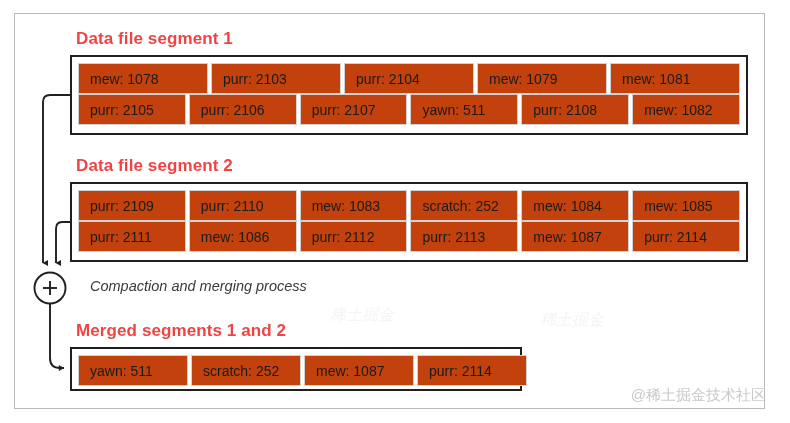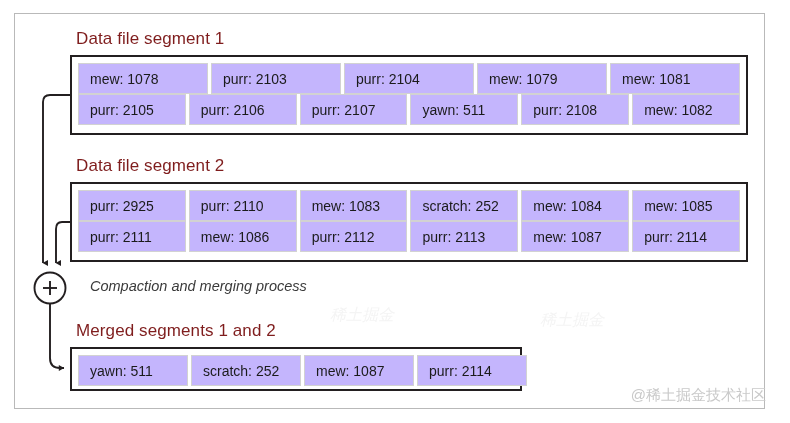--- a/index.html
+++ b/index.html
@@ -26,22 +26,22 @@
     width: 751px;
     height: 396px;
     border: 1px solid #b9b9b9;
     box-sizing: border-box;
     background: #ffffff;
   }
   
   .section-title {
     position: absolute;
     font-size: 17px;
-    color: #7f1d1d;
-    font-weight: 400;
+    color: #ef4444;
+    font-weight: 700;
     letter-spacing: .1px;
     white-space: nowrap;
   }
   #title-seg1 { left: 76px; top: 29px; }
   #title-seg2 { left: 76px; top: 156px; }
   #title-merged { left: 76px; top: 321px; text-align: center; }
 
   
   .seg-box {
     position: absolute;
@@ -62,21 +62,21 @@
 
   .cell {
     flex: 1 1 0;
     border: 1px solid #d2d2d2;
     box-sizing: border-box;
     display: flex;
     align-items: center;
     padding-left: 11px;
     font-size: 14px;
     color: #1b1b1b;
-    background: #c4b5fd;
+    background: #c2410c;
     white-space: nowrap;
     overflow: hidden;
   }
   .cell + .cell { margin-left: 3px; }
 
   #box-merged .cell { flex: 0 0 110px; }
 
   
   .process-label {
     position: absolute;
@@ -145,21 +145,21 @@
       <div class="cell">yawn: 511</div>
       <div class="cell">purr: 2108</div>
       <div class="cell">mew: 1082</div>
     </div>
   </div>
 
   <div class="section-title" id="title-seg2">Data file segment 2</div>
 
   <div class="seg-box" id="box-seg2">
     <div class="seg-row">
-      <div class="cell">purr: 2925</div>
+      <div class="cell">purr: 2109</div>
       <div class="cell">purr: 2110</div>
       <div class="cell">mew: 1083</div>
       <div class="cell">scratch: 252</div>
       <div class="cell">mew: 1084</div>
       <div class="cell">mew: 1085</div>
     </div>
     <div class="seg-row">
       <div class="cell">purr: 2111</div>
       <div class="cell">mew: 1086</div>
       <div class="cell">purr: 2112</div>

